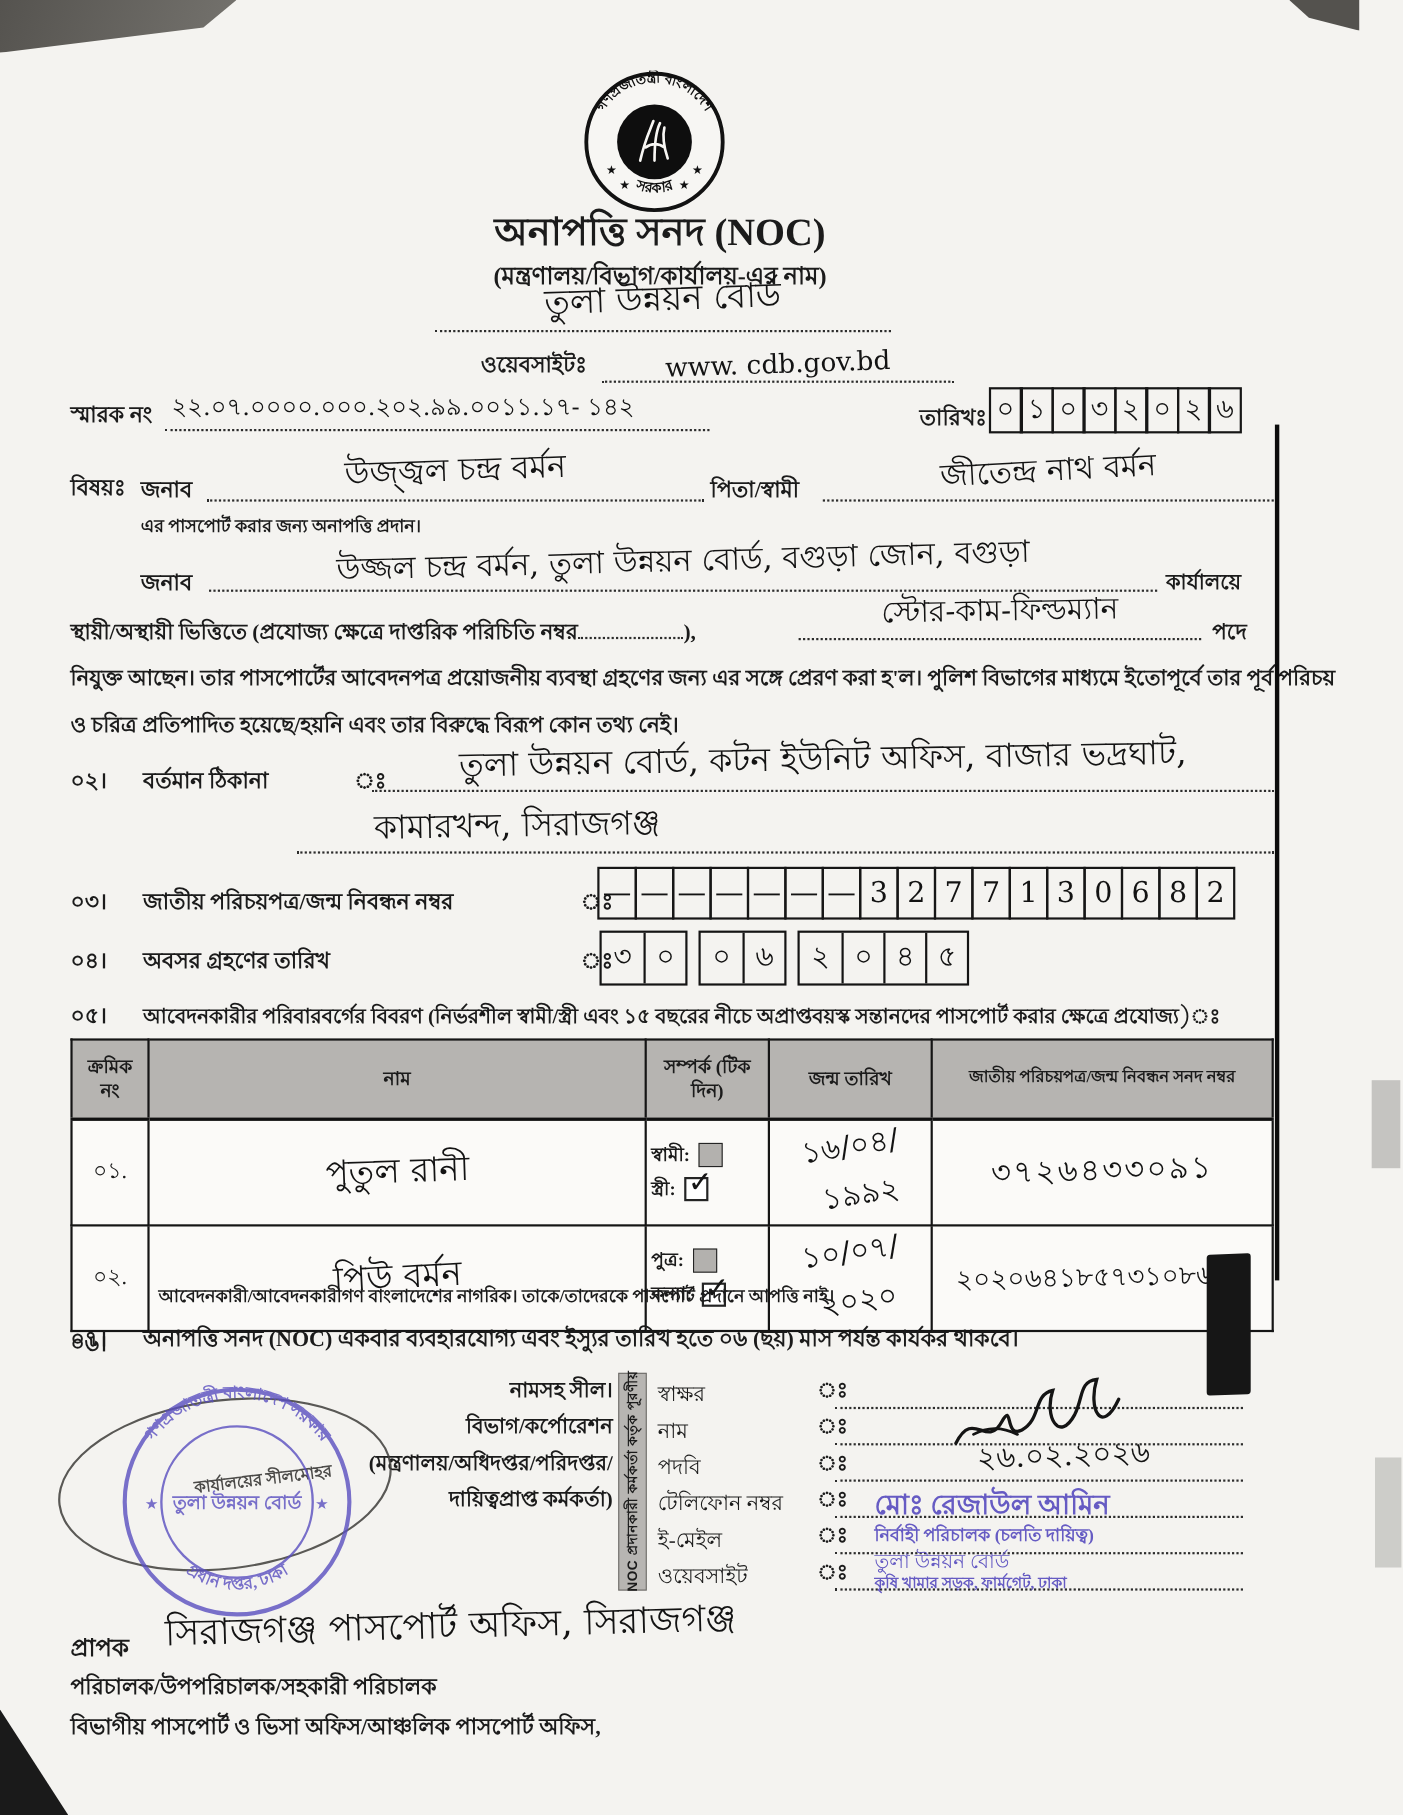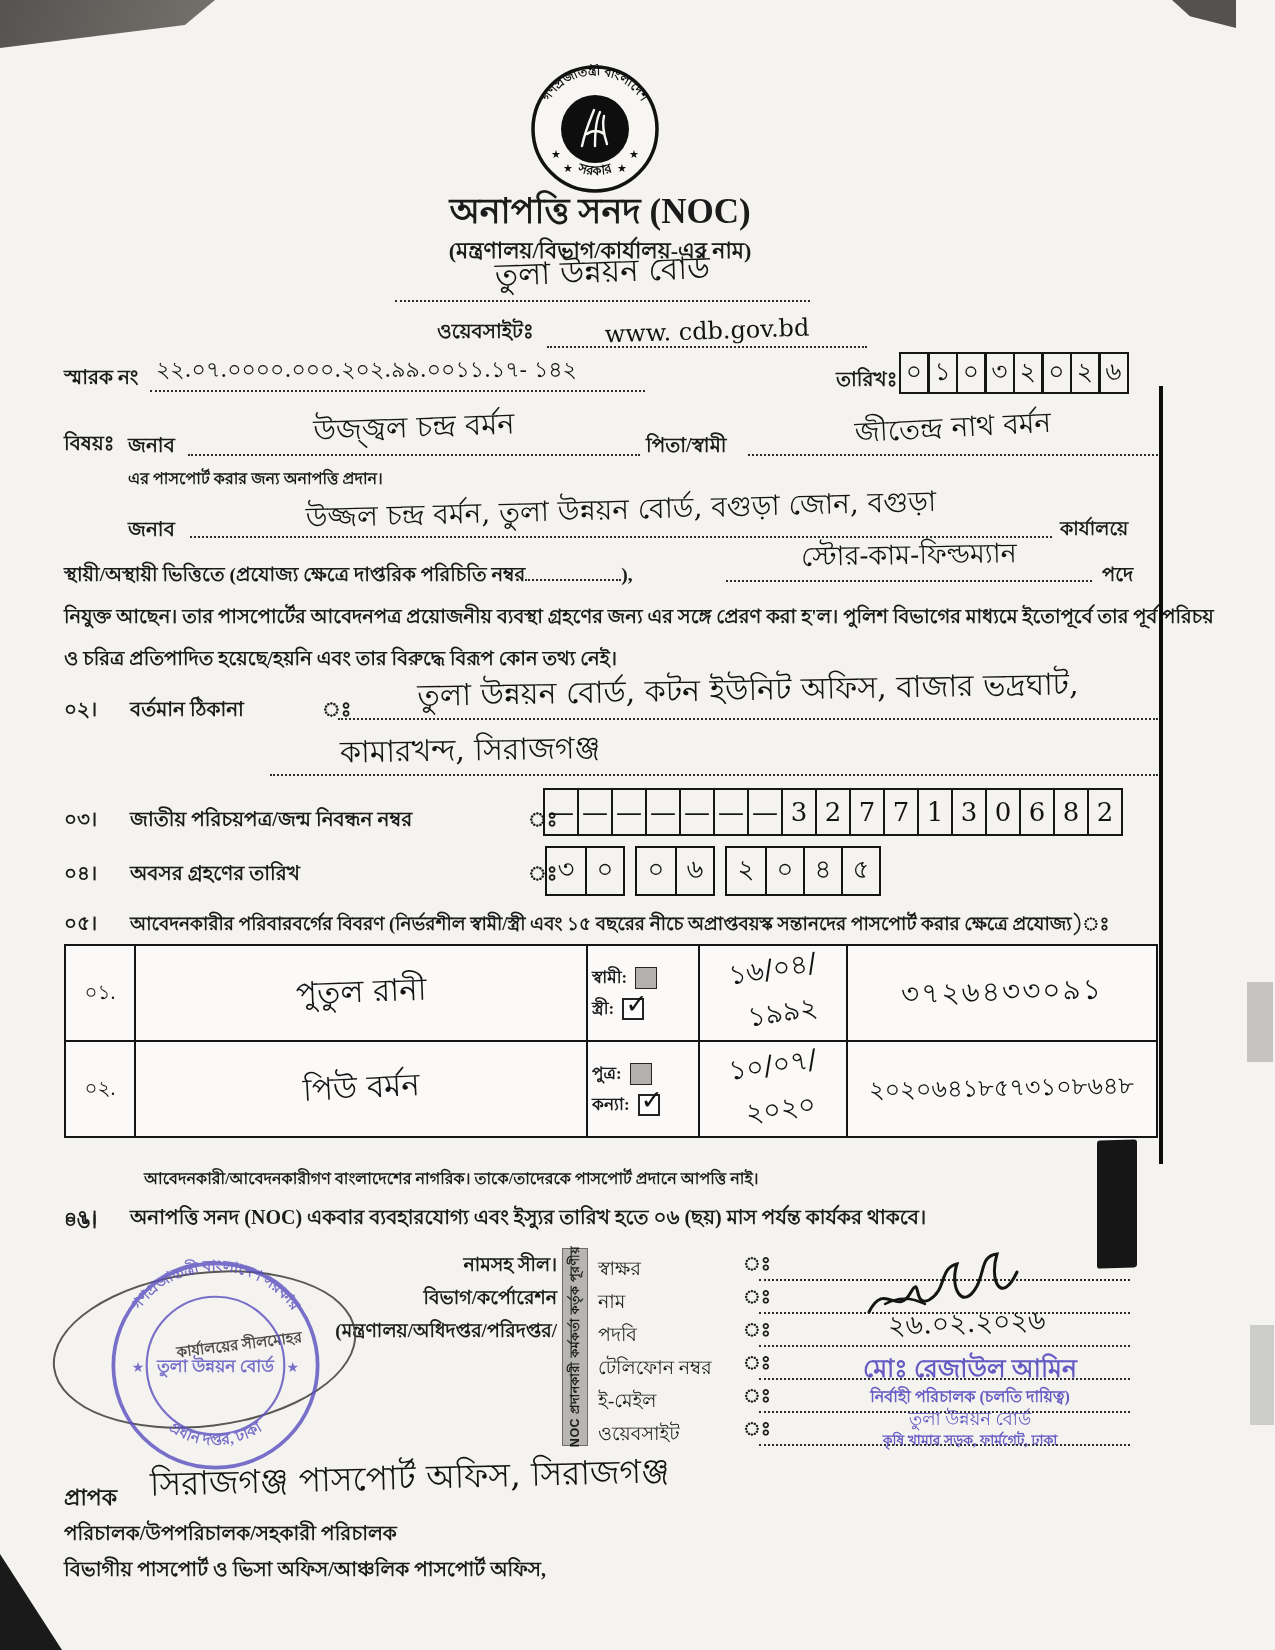--- a/index.html
+++ b/index.html
@@ -43,21 +43,21 @@
   .sigleft{line-height:33px;font-size:19px;font-weight:600;text-align:right}
   .vstrip{background:#b7b5b2;border:1px solid #6f6d6a;display:flex;align-items:center;justify-content:center}
   .vstrip span{writing-mode:vertical-rl;transform:rotate(180deg);font-size:12.5px;font-weight:700;
                letter-spacing:.5px;white-space:nowrap;font-family:"Liberation Sans",sans-serif}
   .srow{display:flex;align-items:flex-end;height:33px}
   .srow .flbl{width:145px;font-size:19px;font-weight:400;line-height:1.2}
   .srow .fcolon{width:16px;font-size:19px;font-weight:700}
   .srow .fline{flex:1;border-bottom:2.5px dotted #2c2c2c;height:24px}
   
   .purple{color:#5a4fc0}
-  #stampblock{text-align:center;line-height:1.35;opacity:.92;z-index:6}
+  #stampblock{line-height:1.35;opacity:.92;z-index:6}
   #ovalseal{border:2.5px solid #3e3d3a;border-radius:50%;transform:rotate(-7deg);
             display:flex;align-items:center;justify-content:center;opacity:.85;z-index:4}
   
   .artifact{z-index:20}
 </style>
 </head>
 <body>
 
 <div class="abs artifact" style="left:0;top:0;width:215px;height:48px;background:linear-gradient(110deg,#55534f,#75736e);clip-path:polygon(0 0,100% 0,86% 52%,0 100%)"></div>
 <div class="abs artifact" style="left:1172px;top:0;width:64px;height:28px;background:#54524e;clip-path:polygon(0 0,100% 0,100% 100%,28% 58%)"></div>
@@ -201,20 +201,27 @@
 
 <table id="famtab" class="abs" style="left:64px;top:944px">
   <colgroup>
       <col style="width:70px">
       <col style="width:452px">
       <col style="width:112px">
       <col style="width:148px">
       <col style="width:310px">
     </colgroup>
   <tbody>
+      <tr style="height:72px">
+    <th>ক্রমিক নং</th>
+    <th>নাম</th>
+    <th>সম্পর্ক (টিক দিন)</th>
+    <th>জন্ম তারিখ</th>
+    <th style="font-size:15px">জাতীয় পরিচয়পত্র/জন্ম নিবন্ধন সনদ নম্বর</th>
+  </tr>
   <tr class="datarow">
     <td class="ctr" style="font-size:20px">০১.</td>
     <td class="ctr"><span class="hw" style="font-size:31px;display:inline-block;transform:rotate(-2deg)">পুতুল রানী</span></td>
     <td>
       <div class="relline">
             <span>স্বামী:</span>
         <span class="cbox gray">
               <span class="mark"></span>
             </span>
           </div>
@@ -261,20 +268,21 @@
 <div class="abs sb nowrap" style="left:144px;top:1166px;font-size:16px">আবেদনকারী/আবেদনকারীগণ বাংলাদেশের নাগরিক। তাকে/তাদেরকে পাসপোর্ট প্রদানে আপত্তি নাই।</div>
 <span class="abs b" style="left:64px;top:1202px;font-size:20px">০৭।</span>
 <div class="abs sb nowrap" style="left:130px;top:1202px;font-size:20px">
   <span>অনাপত্তি সনদ </span><span class="b" style="font-family:'Liberation Serif',serif">(NOC)</span><span> একবার ব্যবহারযোগ্য এবং ইস্যুর তারিখ হতে ০৬ (ছয়) মাস পর্যন্ত কার্যকর থাকবে।</span>
 </div>
 
 <div class="abs sigleft" style="left:285px;top:1248px;width:272px">
   <div>নামসহ সীল।</div>
   <div>বিভাগ/কর্পোরেশন</div>
   <div>(মন্ত্রণালয়/অধিদপ্তর/পরিদপ্তর/</div>
+  <div>দায়িত্বপ্রাপ্ত কর্মকর্তা)</div>
 </div>
 
 <div class="abs vstrip" style="left:562px;top:1248px;width:26px;height:198px">
   <span>NOC প্রদানকারী কর্মকর্তা কর্তৃক পূরণীয়</span>
 </div>
 
 <div class="abs" style="left:598px;top:1248px;width:532px">
   <div class="srow">
     <span class="flbl">স্বাক্ষর</span>
     <span class="fcolon">ঃ</span>

